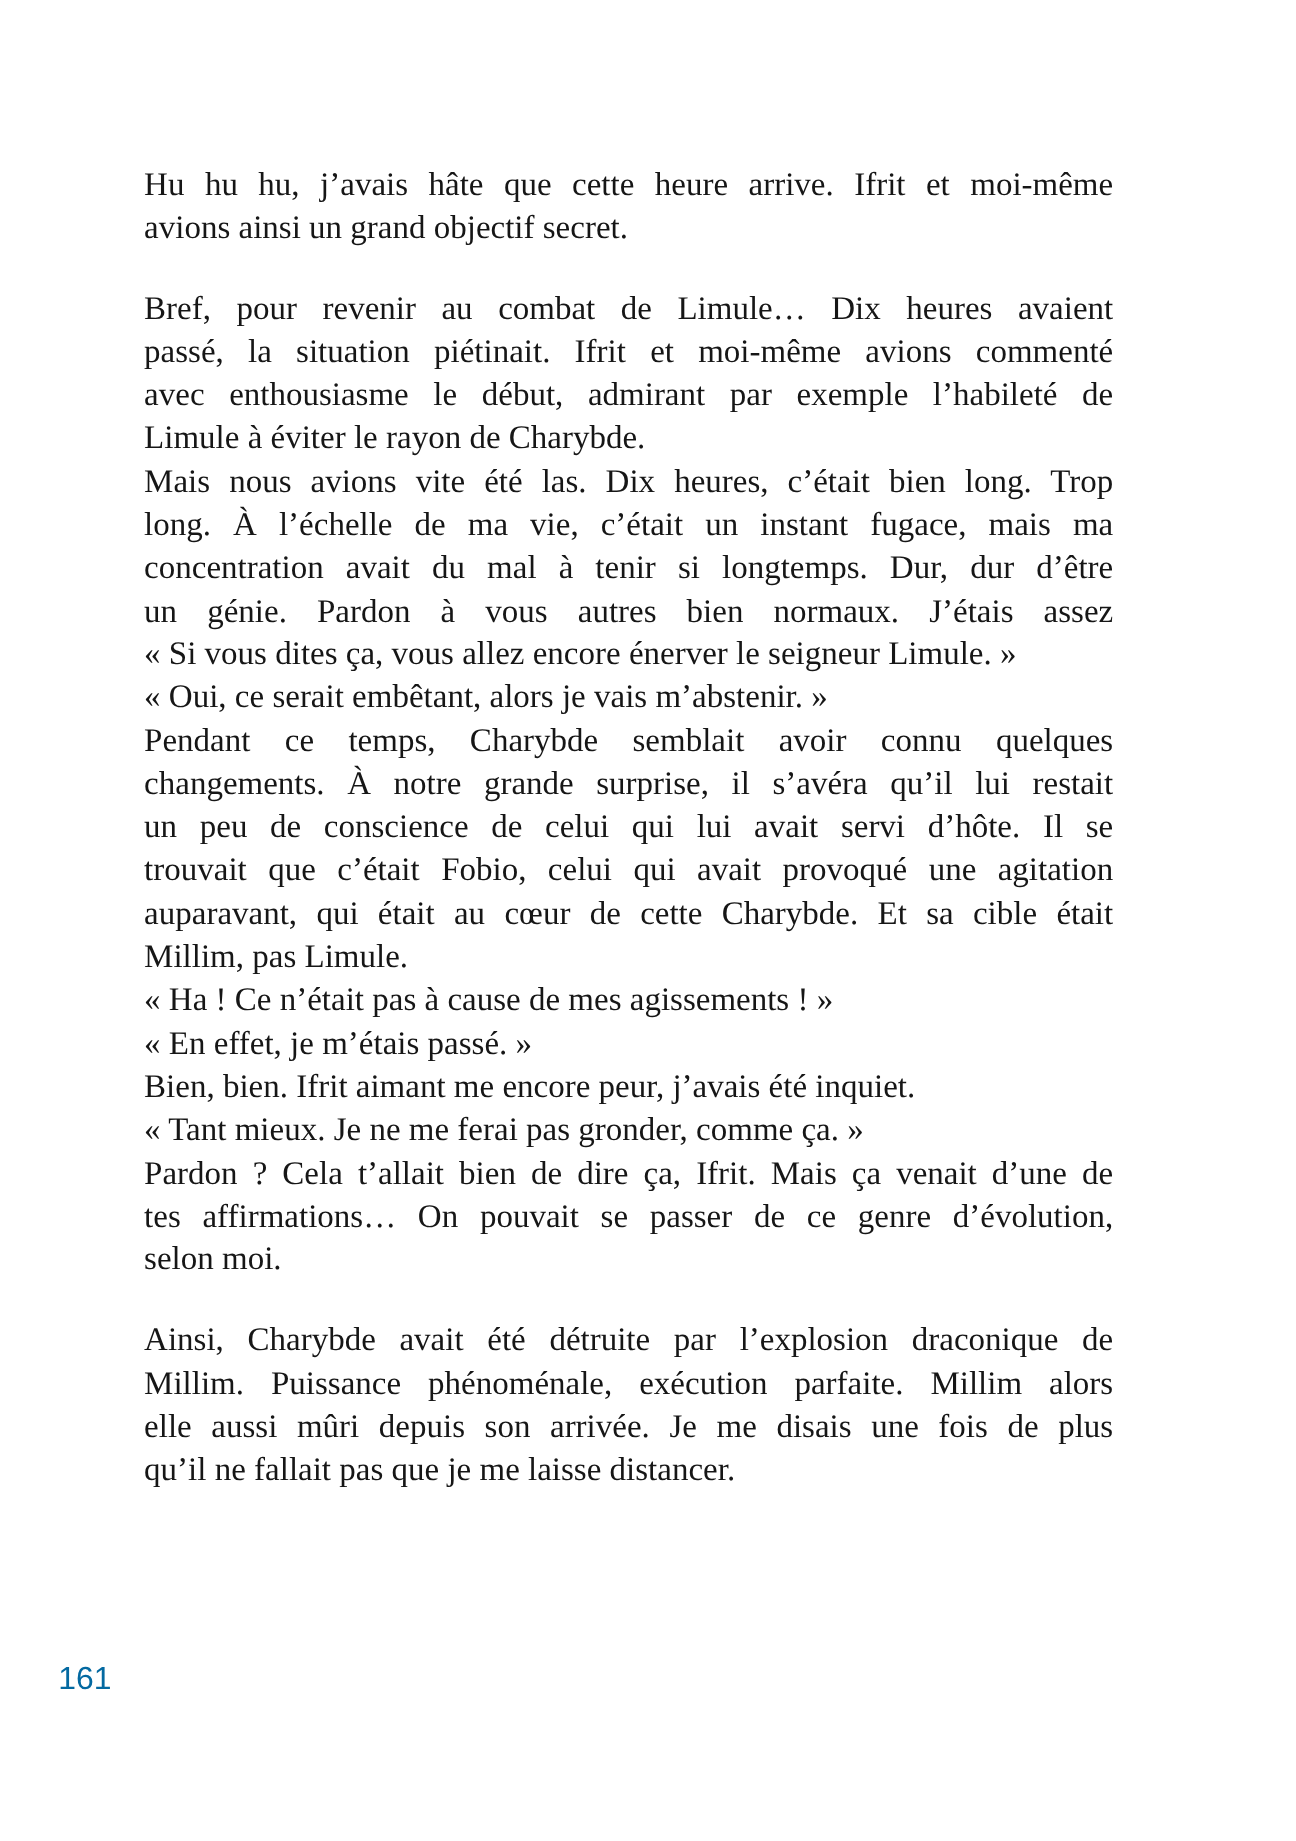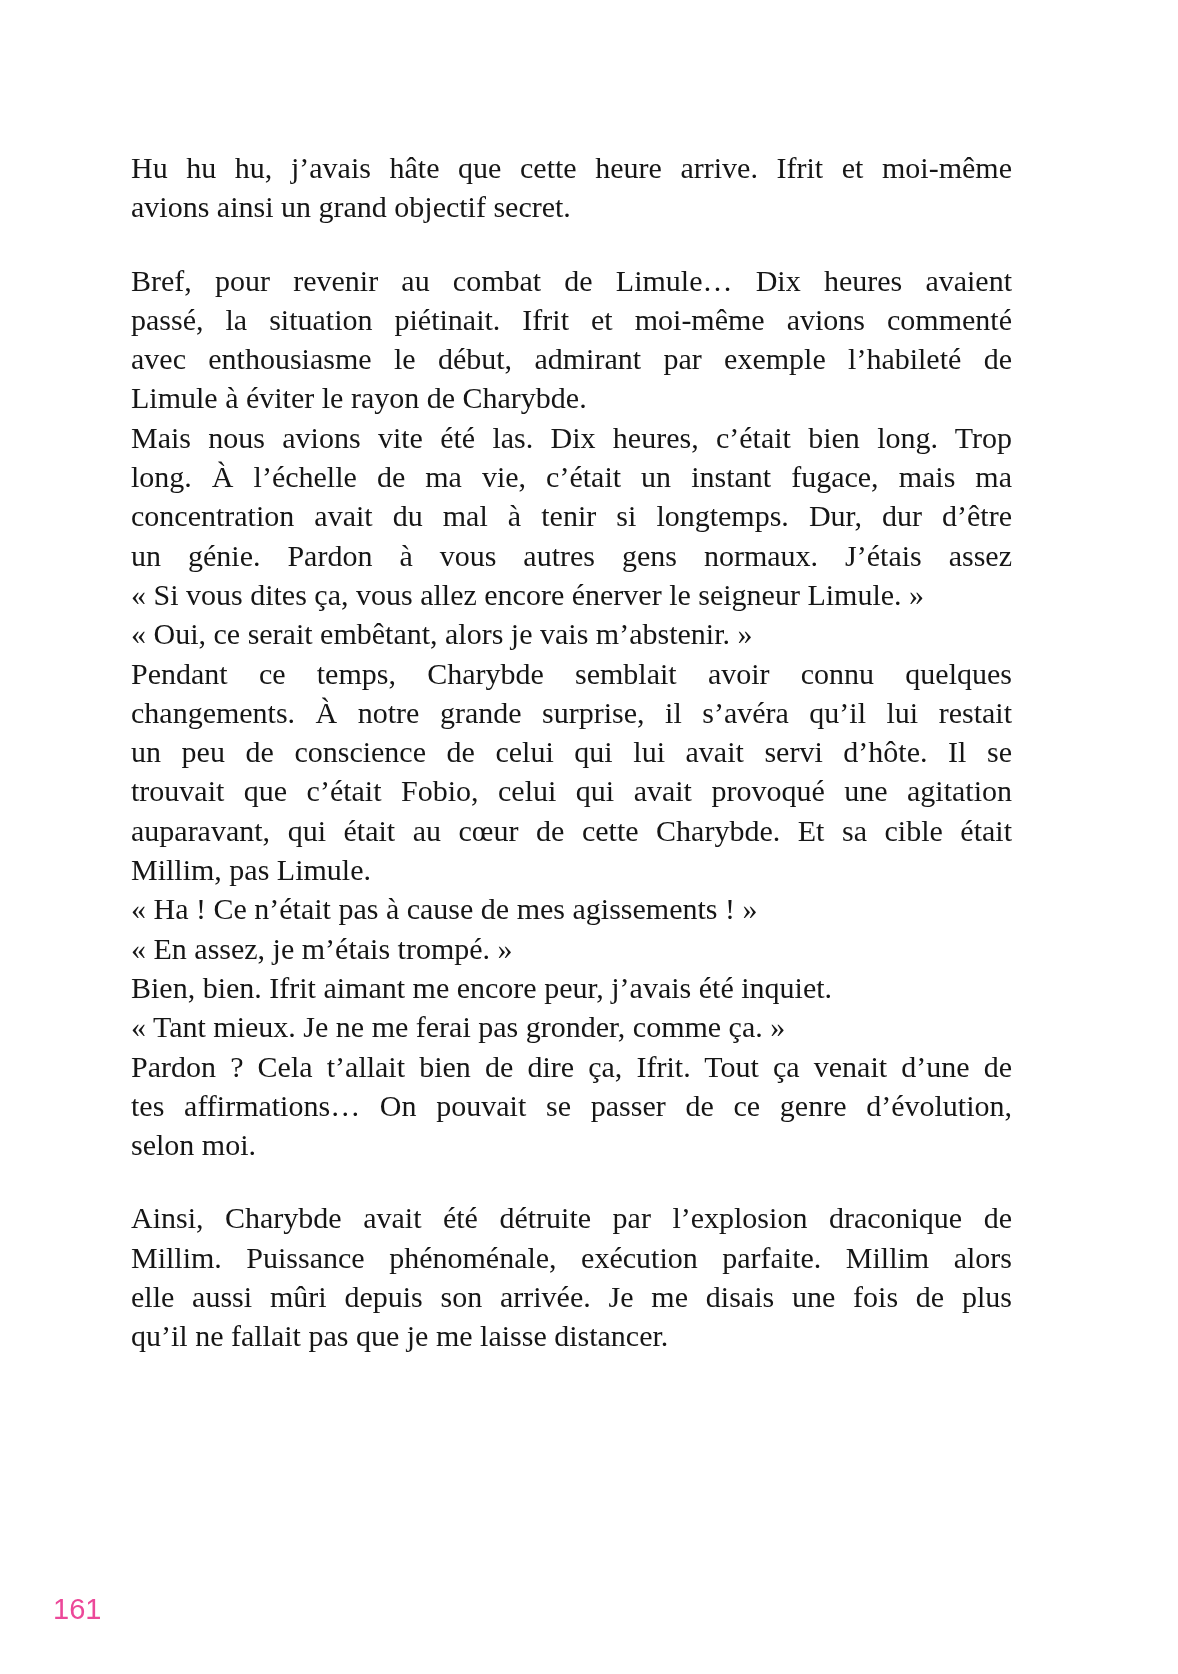--- a/index.html
+++ b/index.html
@@ -26,24 +26,24 @@
   .line {
     white-space: nowrap;
   }
   .line.just {
     text-align: justify;
     text-align-last: justify;
   }
   .page-number {
     position: absolute;
     left: 53px;
-    top: 1593px;
+    top: 1510px;
     font-family: "Liberation Sans", "DejaVu Sans", sans-serif;
     font-size: 29px;
-    color: #ec4899;
+    color: #0369a1;
   }
 </style>
 </head>
 <body>
 
 <div class="page">
   <div class="text-block">
       <div class="paragraph">
         <div class="line just">Hu hu hu, j’avais hâte que cette heure arrive. Ifrit et moi-même</div>
         <div class="line">avions ainsi un grand objectif secret.</div>
@@ -51,50 +51,50 @@
       <div class="paragraph gap">
         <div class="line just">Bref, pour revenir au combat de Limule… Dix heures avaient</div>
         <div class="line just">passé, la situation piétinait. Ifrit et moi-même avions commenté</div>
         <div class="line just">avec enthousiasme le début, admirant par exemple l’habileté de</div>
         <div class="line">Limule à éviter le rayon de Charybde.</div>
       </div>
       <div class="paragraph">
         <div class="line just">Mais nous avions vite été las. Dix heures, c’était bien long. Trop</div>
         <div class="line just">long. À l’échelle de ma vie, c’était un instant fugace, mais ma</div>
         <div class="line just">concentration avait du mal à tenir si longtemps. Dur, dur d’être</div>
-        <div class="line just">un génie. Pardon à vous autres gens normaux. J’étais assez</div>
+        <div class="line just">un génie. Pardon à vous autres bien normaux. J’étais assez</div>
       </div>
       <div class="paragraph">
         <div class="line">« Si vous dites ça, vous allez encore énerver le seigneur Limule. »</div>
       </div>
       <div class="paragraph">
         <div class="line">« Oui, ce serait embêtant, alors je vais m’abstenir. »</div>
       </div>
       <div class="paragraph">
         <div class="line just">Pendant ce temps, Charybde semblait avoir connu quelques</div>
         <div class="line just">changements. À notre grande surprise, il s’avéra qu’il lui restait</div>
         <div class="line just">un peu de conscience de celui qui lui avait servi d’hôte. Il se</div>
         <div class="line just">trouvait que c’était Fobio, celui qui avait provoqué une agitation</div>
         <div class="line just">auparavant, qui était au cœur de cette Charybde. Et sa cible était</div>
         <div class="line">Millim, pas Limule.</div>
       </div>
       <div class="paragraph">
         <div class="line">« Ha ! Ce n’était pas à cause de mes agissements ! »</div>
       </div>
       <div class="paragraph">
-        <div class="line">« En assez, je m’étais trompé. »</div>
+        <div class="line">« En effet, je m’étais passé. »</div>
       </div>
       <div class="paragraph">
         <div class="line">Bien, bien. Ifrit aimant me encore peur, j’avais été inquiet.</div>
       </div>
       <div class="paragraph">
         <div class="line">« Tant mieux. Je ne me ferai pas gronder, comme ça. »</div>
       </div>
       <div class="paragraph">
-        <div class="line just">Pardon ? Cela t’allait bien de dire ça, Ifrit. Tout ça venait d’une de</div>
+        <div class="line just">Pardon ? Cela t’allait bien de dire ça, Ifrit. Mais ça venait d’une de</div>
         <div class="line just">tes affirmations… On pouvait se passer de ce genre d’évolution,</div>
         <div class="line">selon moi.</div>
       </div>
       <div class="paragraph gap">
         <div class="line just">Ainsi, Charybde avait été détruite par l’explosion draconique de</div>
         <div class="line just">Millim. Puissance phénoménale, exécution parfaite. Millim alors</div>
         <div class="line just">elle aussi mûri depuis son arrivée. Je me disais une fois de plus</div>
         <div class="line">qu’il ne fallait pas que je me laisse distancer.</div>
       </div>
     </div>

